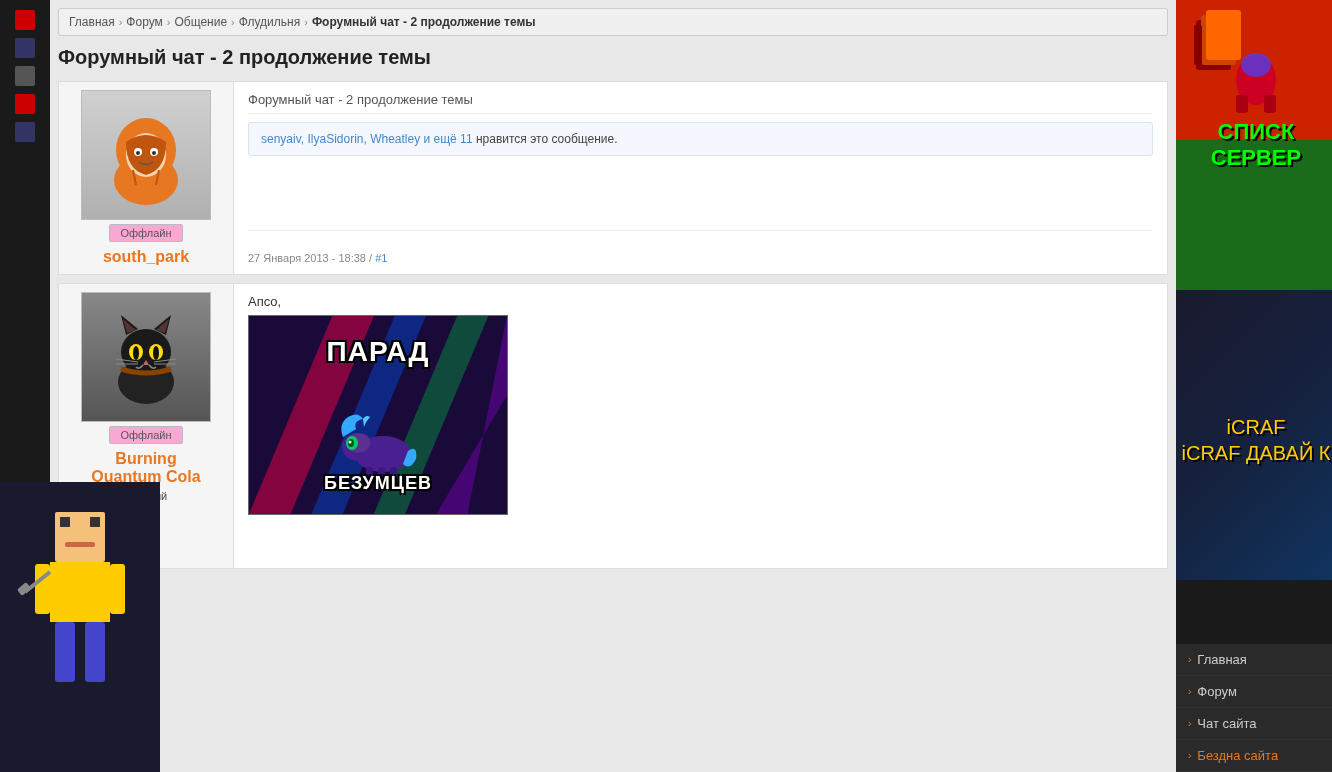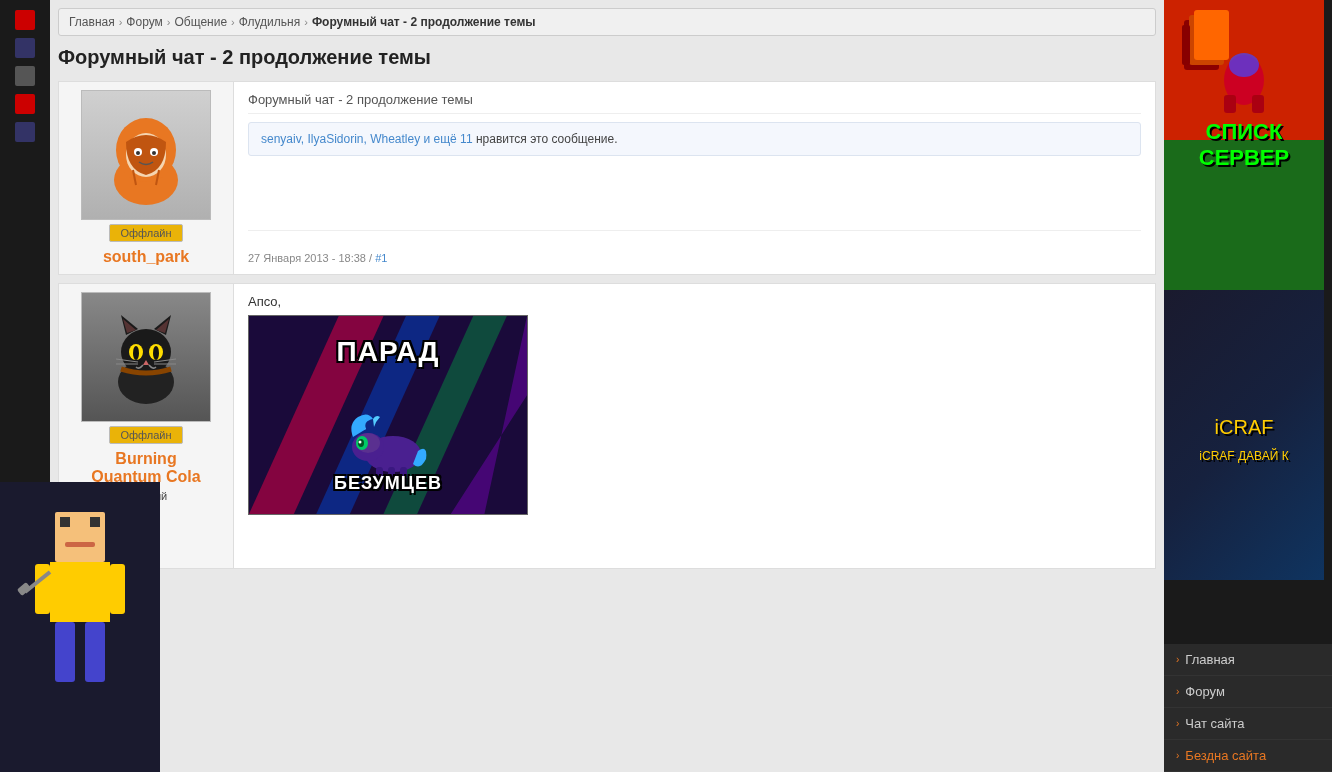--- a/index.html
+++ b/index.html
@@ -35,21 +35,21 @@
 
     
     .main-content {
       flex: 1;
       background: #e8e8e8;
       padding: 8px;
     }
 
     
     .right-sidebar {
-      width: 168px;
+      width: 156px;
       background: #1a1a1a;
       display: flex;
       flex-direction: column;
     }
 
     
     .breadcrumb {
       background: #f0f0f0;
       border: 1px solid #ccc;
       border-radius: 3px;
@@ -129,21 +129,21 @@
     .cat-avatar {
       width: 130px;
       height: 130px;
       background: linear-gradient(180deg, #888 0%, #555 100%);
       display: flex;
       align-items: center;
       justify-content: center;
     }
 
     .offline-badge {
-      background: #eab308;
+      background: #f9a8d4;
       border: 1px solid #bbb;
       color: #555;
       font-size: 11px;
       padding: 2px 10px;
       margin-top: 4px;
       border-radius: 2px;
     }
     .user-name {
       color: #e87722;
       font-weight: bold;
@@ -215,21 +215,21 @@
       color: #333;
       margin-bottom: 8px;
     }
     .post-italic {
       font-style: normal;
       margin-bottom: 6px;
     }
 
     
     .meme-image {
-      width: 280px;
+      width: 260px;
       height: 200px;
       background: linear-gradient(135deg, #1a0a3a 0%, #2a1060 40%, #3a1880 60%, #4a2090 100%);
       border: 1px solid #666;
       display: flex;
       flex-direction: column;
       align-items: center;
       justify-content: space-between;
       padding: 20px 10px;
       position: relative;
       overflow: hidden;
@@ -500,21 +500,21 @@
         <rect x="50" y="80" width="60" height="60" fill="#ffcc00"></rect>
         <rect x="35" y="82" width="15" height="50" rx="3" fill="#ffcc00"></rect>
         <rect x="110" y="82" width="15" height="50" rx="3" fill="#ffcc00"></rect>
         <rect x="55" y="140" width="20" height="60" rx="3" fill="#4444cc"></rect>
         <rect x="85" y="140" width="20" height="60" rx="3" fill="#4444cc"></rect>
 
         <line x1="25" y1="110" x2="50" y2="90" stroke="#888" stroke-width="4"></line>
         <rect x="18" y="103" width="12" height="8" rx="2" fill="#888" transform="rotate(-40 24 107)"></rect>
       </svg>
       <div style="position:relative;z-index:2;text-align:center;padding-top:10px;">
-        <div style="color:#ffcc00;font-size:20px;font-weight:400;font-family:Impact,sans-serif;text-shadow:2px 2px 0 #000;line-height:1.3;">iCRAF<br><span style="font-size:12px;">iCRAF
+        <div style="color:#ffcc00;font-size:20px;font-weight:400;font-family:Impact,sans-serif;text-shadow:2px 2px 0 #000;line-height:1.3;">iCRAF<br><span style="font-size:20px;">iCRAF
 ДАВАЙ К</span></div>
       </div>
     </div>
 
     <div class="right-nav">
       <div class="right-nav-item">
         <span class="right-nav-arrow">›</span>
         <span>Главная</span>
       </div>
       <div class="right-nav-item">

